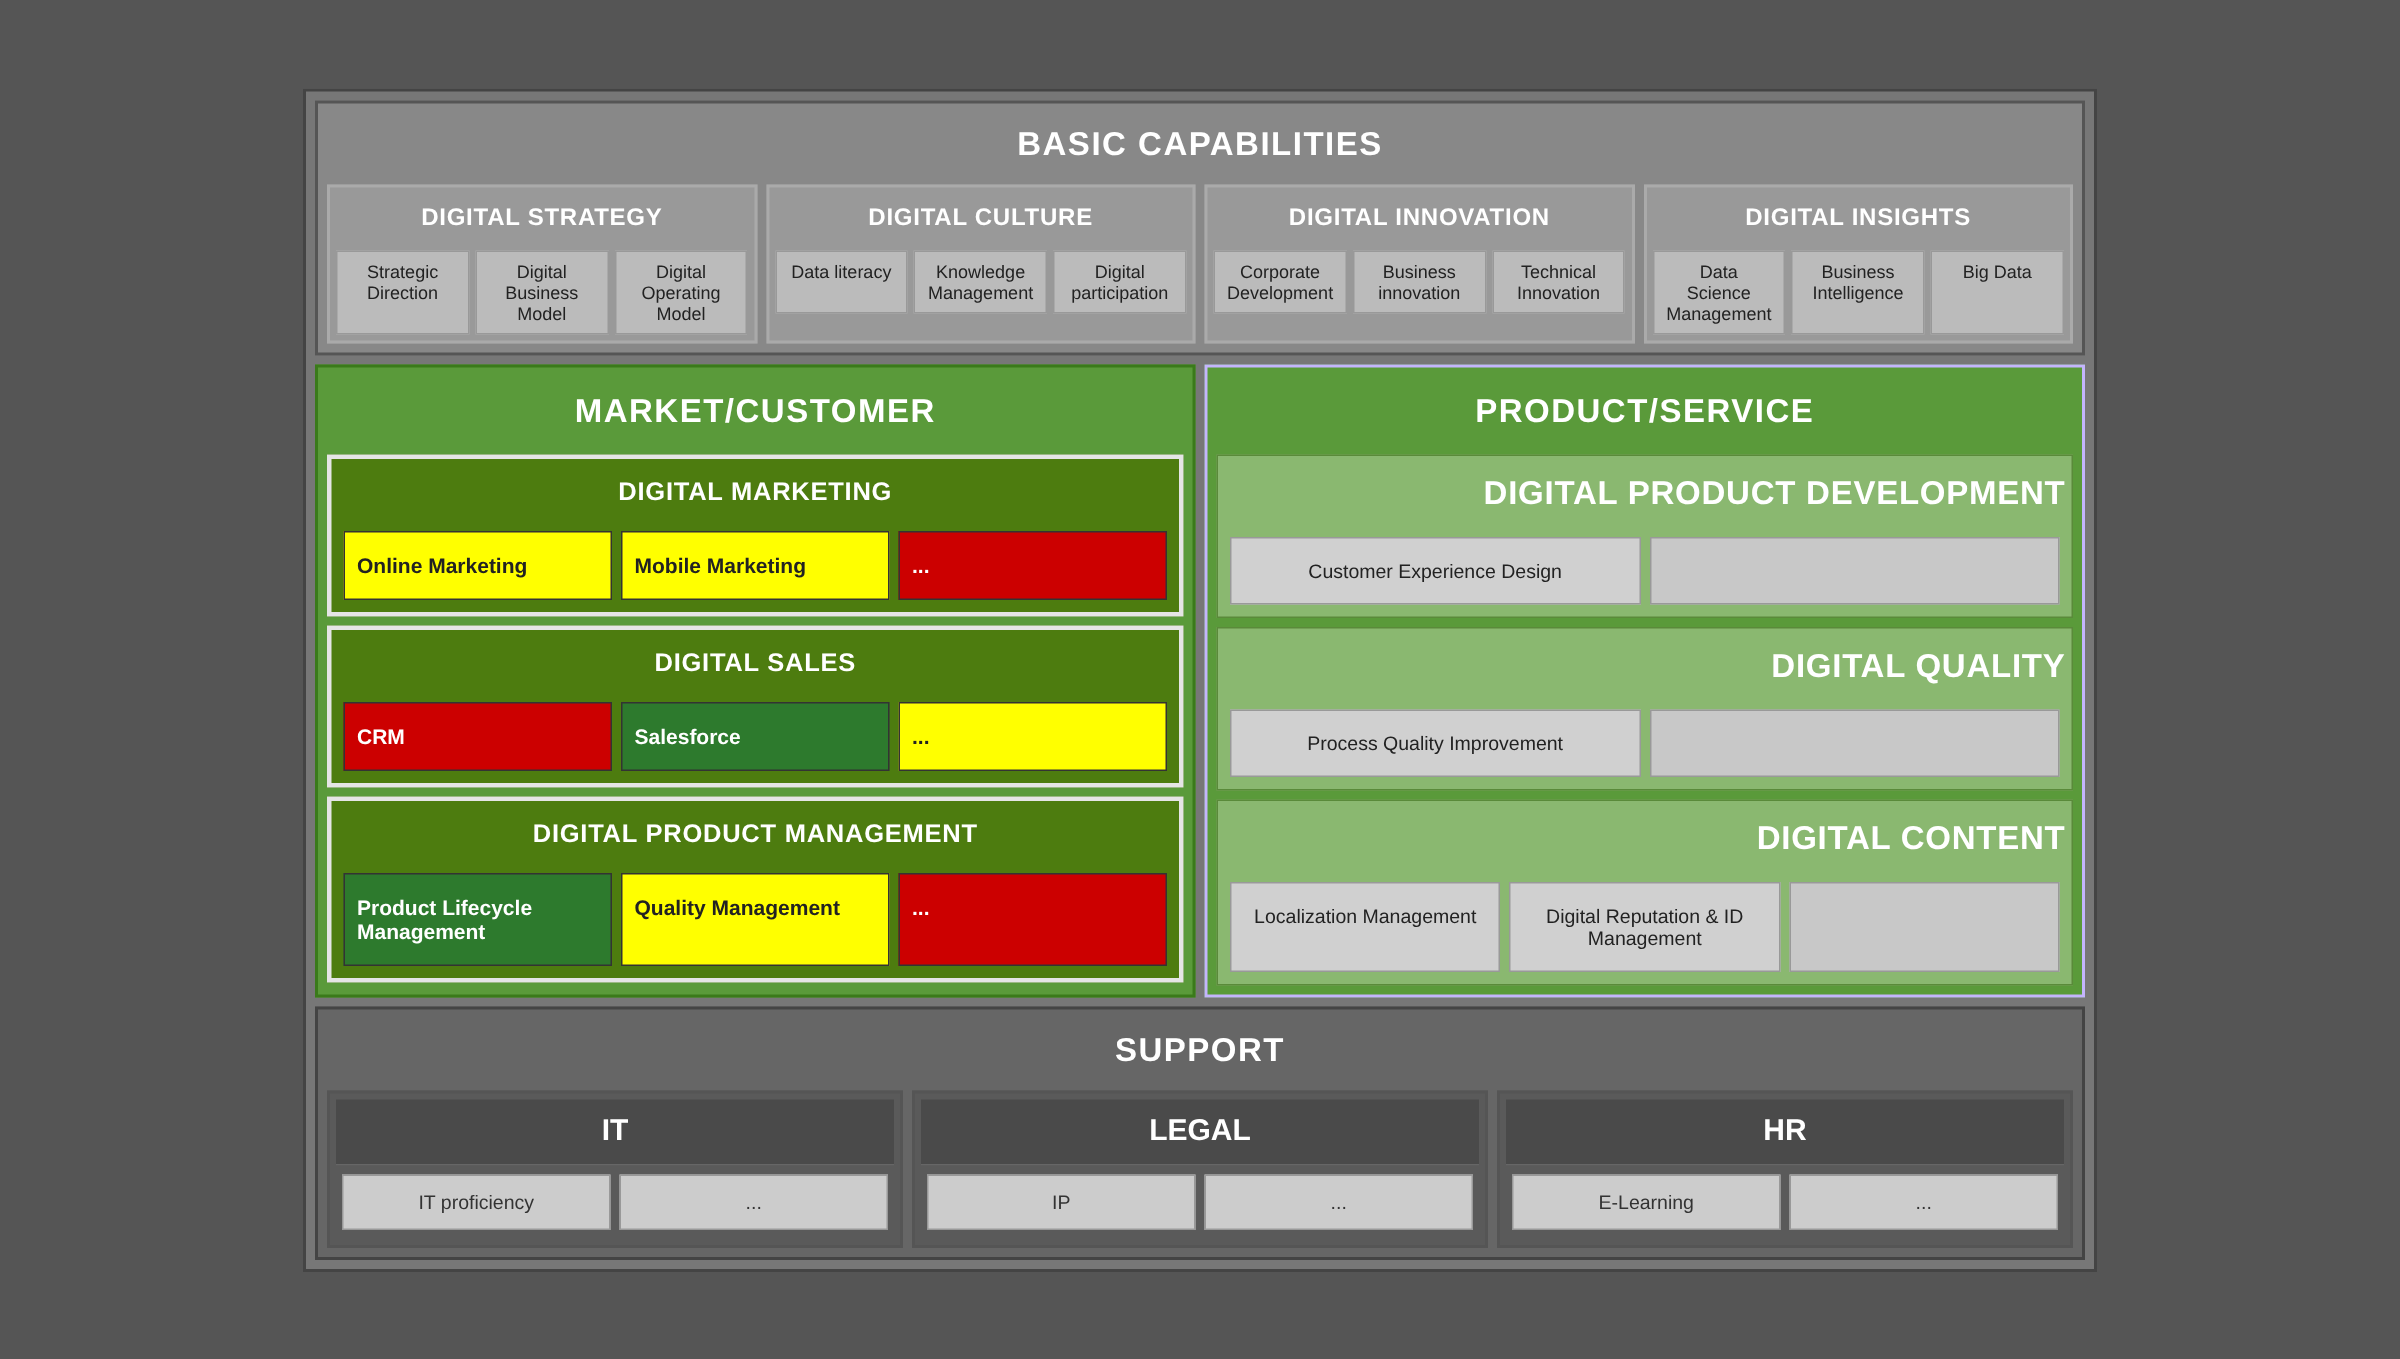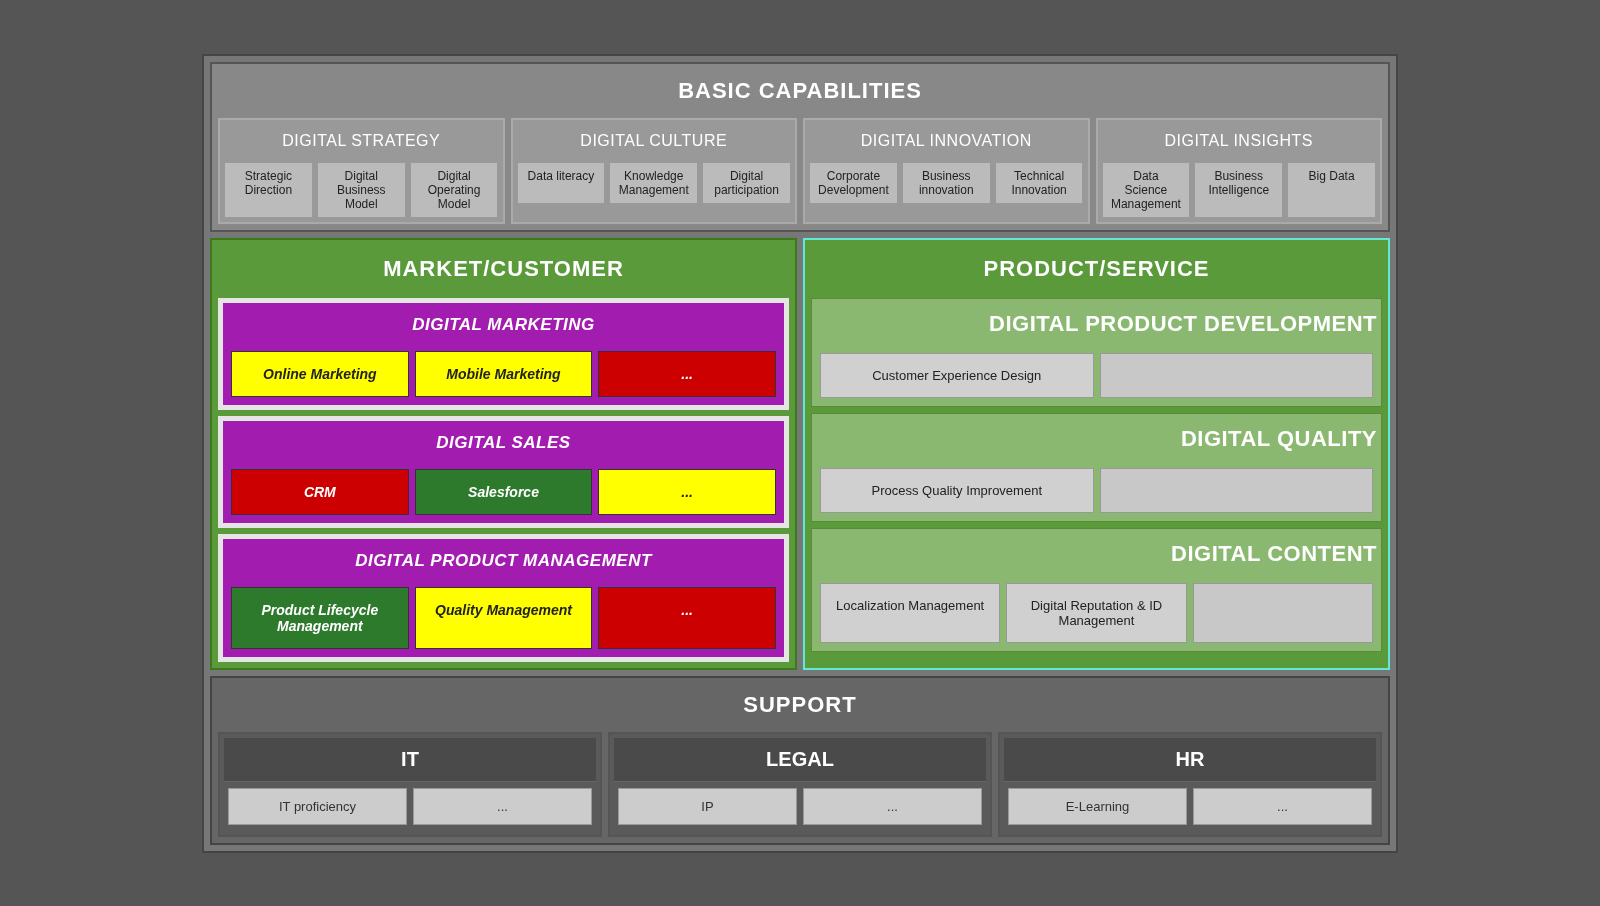--- a/index.html
+++ b/index.html
@@ -43,21 +43,21 @@
     .capability-group {
       flex: 1;
       border: 2px solid #aaa;
       background: #999;
       padding: 4px;
     }
     .capability-group-title {
       text-align: center;
       color: white;
       font-size: 16px;
-      font-weight: normal;
+      font-weight: bold;
       padding: 8px 4px;
       letter-spacing: 0.5px;
     }
     .capability-items {
       display: flex;
       gap: 4px;
       flex-wrap: wrap;
       margin-top: 4px;
     }
     .capability-item {
@@ -87,58 +87,57 @@
     .section-title-green {
       text-align: center;
       color: white;
       font-size: 22px;
       font-weight: bold;
       padding: 10px 0;
       letter-spacing: 1px;
     }
 
     .sub-section {
-      background: #a21caf;
-      border: 5px solid #e5e5e5;
+      background: #4d7c0f;
+      border: 3px solid #e5e5e5;
       margin-top: 6px;
       padding: 4px;
-      font-style: italic;
     }
     .sub-section-title {
       text-align: center;
       color: white;
       font-size: 17px;
       font-weight: bold;
       padding: 8px 0;
       letter-spacing: 0.5px;
     }
     .sub-items-row {
       display: flex;
       gap: 6px;
       margin-top: 4px;
       padding: 4px;
     }
     .sub-item {
       flex: 1;
       padding: 14px 8px;
-      text-align: center;
+      text-align: left;
       font-size: 14px;
       font-weight: bold;
       color: #222;
       border: 1px solid #333;
     }
     .sub-item.yellow { background: #ffff00; }
     .sub-item.red { background: #cc0000; color: white; }
     .sub-item.green-dark { background: #2d7a2d; color: white; }
 
     
     .product-service {
       flex: 1;
       background: #5a9a3a;
-      border: 2px solid #5eead4;
+      border: 2px solid #c4b5fd;
       padding: 6px;
     }
 
     .product-sub-section {
       background: #8ab870;
       border: 1px solid #5a8a3a;
       margin-top: 6px;
       padding: 4px;
     }
     .product-sub-title {

